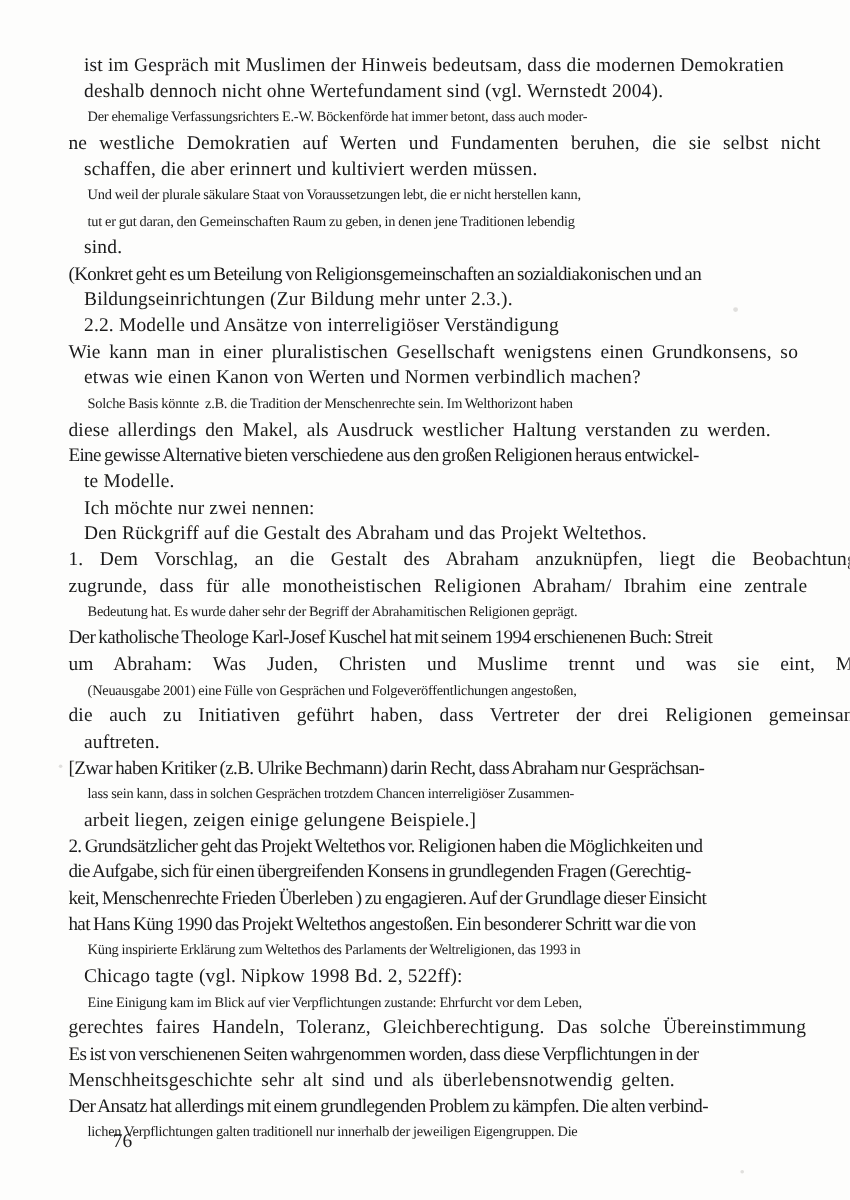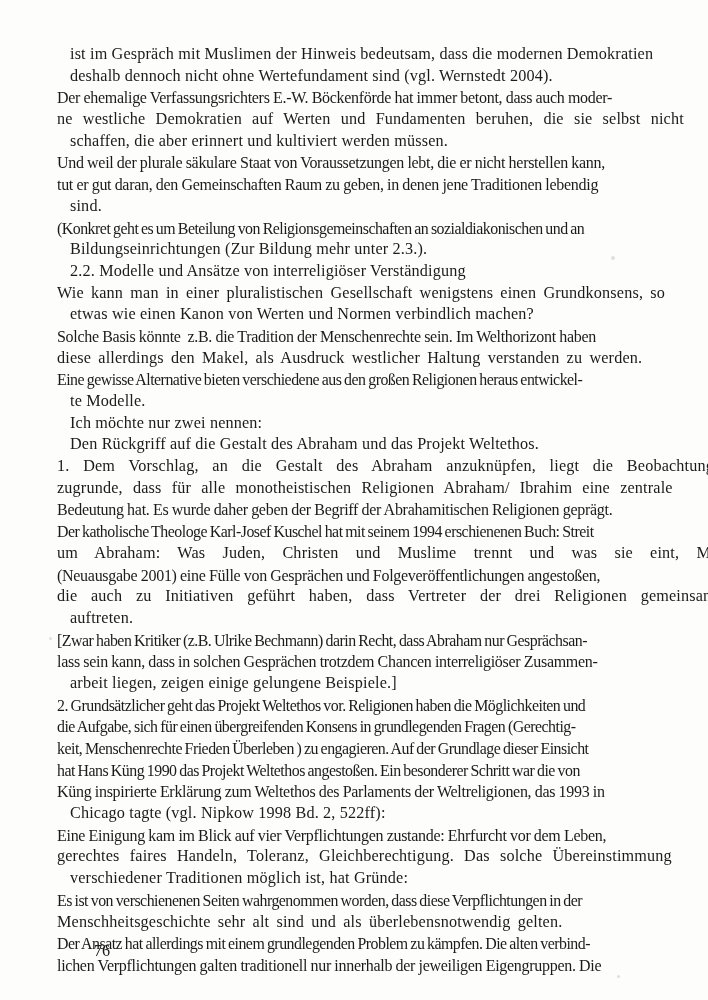--- a/index.html
+++ b/index.html
@@ -29,21 +29,21 @@
   .line {
     font-size: 16.2px;
     line-height: 21.7px;
     color: #1b1b1b;
     white-space: pre;
     letter-spacing: 0.01em;
     height: 21.7px;
   }
   
   .j-none   { word-spacing: normal; margin-left: 13px; }
-  .j-tight  { letter-spacing: -0.018em; word-spacing: -0.02em; font-size: 16.0px; }
+  .j-tight  { letter-spacing: -0.018em; word-spacing: -0.02em; font-size: 12px; margin-left: 16px; }
   .j-tight2 { letter-spacing: -0.032em; word-spacing: -0.05em; font-size: 15.9px; }
   .j-wide   { word-spacing: 3.0px; }
   .j-wide2  { word-spacing: 6.0px; }
   .j-wide3  { word-spacing: 9.5px; }
   .j-wide4  { word-spacing: 13px; }
 
   #pagenum {
     position: absolute;
     left: 57px;
     top: 942px;
@@ -78,38 +78,37 @@
       <div class="line j-wide">Wie kann man in einer pluralistischen Gesellschaft wenigstens einen Grundkonsens, so</div>
       <div class="line j-none">etwas wie einen Kanon von Werten und Normen verbindlich machen?</div>
       <div class="line j-tight">Solche Basis könnte  z.B. die Tradition der Menschenrechte sein. Im Welthorizont haben</div>
       <div class="line j-wide">diese allerdings den Makel, als Ausdruck westlicher Haltung verstanden zu werden.</div>
       <div class="line j-tight2">Eine gewisse Alternative bieten verschiedene aus den großen Religionen heraus entwickel-</div>
       <div class="line j-none">te Modelle.</div>
       <div class="line j-none">Ich möchte nur zwei nennen:</div>
       <div class="line j-none">Den Rückgriff auf die Gestalt des Abraham und das Projekt Weltethos.</div>
       <div class="line j-wide3">1. Dem Vorschlag, an die Gestalt des Abraham anzuknüpfen, liegt die Beobachtung</div>
       <div class="line j-wide2">zugrunde, dass für alle monotheistischen Religionen Abraham/ Ibrahim eine zentrale</div>
-      <div class="line j-tight">Bedeutung hat. Es wurde daher geben der Begriff der Abrahamitischen Religionen geprägt.</div>
+      <div class="line j-tight">Bedeutung hat. Es wurde daher sehr der Begriff der Abrahamitischen Religionen geprägt.</div>
       <div class="line j-tight2">Der katholische Theologe Karl-Josef Kuschel hat mit seinem 1994 erschienenen Buch: Streit</div>
       <div class="line j-wide4">um Abraham: Was Juden, Christen und Muslime trennt und was sie eint, München</div>
       <div class="line j-tight">(Neuausgabe 2001) eine Fülle von Gesprächen und Folgeveröffentlichungen angestoßen,</div>
       <div class="line j-wide3">die auch zu Initiativen geführt haben, dass Vertreter der drei Religionen gemeinsam</div>
       <div class="line j-none">auftreten.</div>
       <div class="line j-tight2">[Zwar haben Kritiker (z.B. Ulrike Bechmann) darin Recht, dass Abraham nur Gesprächsan-</div>
       <div class="line j-tight">lass sein kann, dass in solchen Gesprächen trotzdem Chancen interreligiöser Zusammen-</div>
       <div class="line j-none">arbeit liegen, zeigen einige gelungene Beispiele.]</div>
       <div class="line j-tight2">2. Grundsätzlicher geht das Projekt Weltethos vor. Religionen haben die Möglichkeiten und</div>
       <div class="line j-tight2">die Aufgabe, sich für einen übergreifenden Konsens in grundlegenden Fragen (Gerechtig-</div>
       <div class="line j-tight2">keit, Menschenrechte Frieden Überleben ) zu engagieren. Auf der Grundlage dieser Einsicht</div>
       <div class="line j-tight2">hat Hans Küng 1990 das Projekt Weltethos angestoßen. Ein besonderer Schritt war die von</div>
       <div class="line j-tight">Küng inspirierte Erklärung zum Weltethos des Parlaments der Weltreligionen, das 1993 in</div>
       <div class="line j-none">Chicago tagte (vgl. Nipkow 1998 Bd. 2, 522ff):</div>
       <div class="line j-tight">Eine Einigung kam im Blick auf vier Verpflichtungen zustande: Ehrfurcht vor dem Leben,</div>
       <div class="line j-wide2">gerechtes faires Handeln, Toleranz, Gleichberechtigung. Das solche Übereinstimmung</div>
-      <div class="line j-none">verschiedener Traditionen möglich ist, hat Gründe:</div>
       <div class="line j-tight2">Es ist von verschienenen Seiten wahrgenommen worden, dass diese Verpflichtungen in der</div>
       <div class="line j-wide">Menschheitsgeschichte sehr alt sind und als überlebensnotwendig gelten.</div>
       <div class="line j-tight2">Der Ansatz hat allerdings mit einem grundlegenden Problem zu kämpfen. Die alten verbind-</div>
       <div class="line j-tight">lichen Verpflichtungen galten traditionell nur innerhalb der jeweiligen Eigengruppen. Die</div>
     </div>
 
   <div id="pagenum">76</div>
 
   <div class="speck" style="left:299px; top:940px; width:4px; height:3px;"></div>
   <div class="speck" style="left:617px; top:975px; width:3px; height:3px;"></div>

